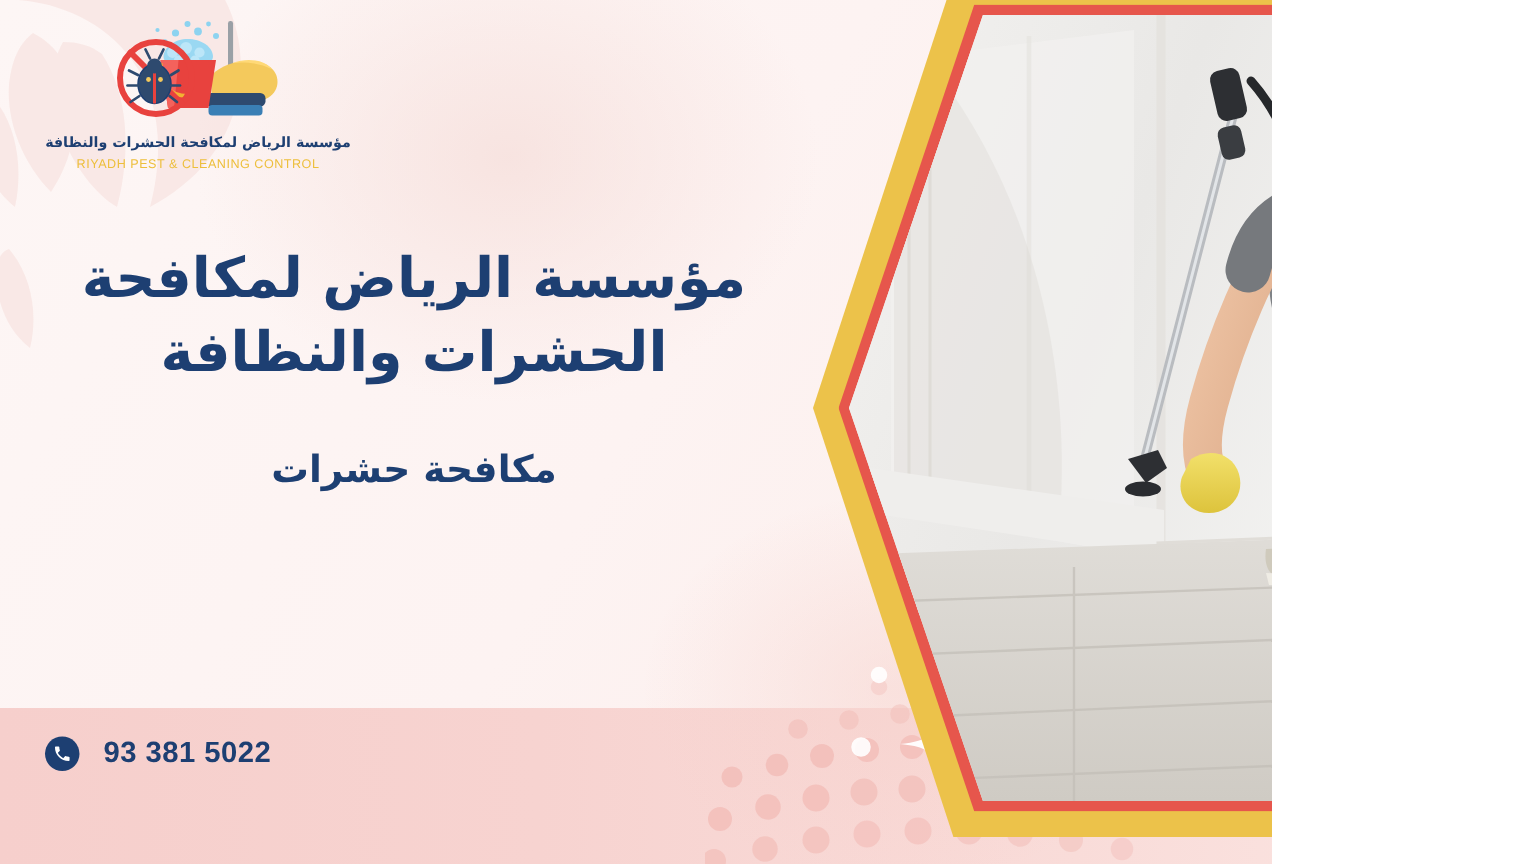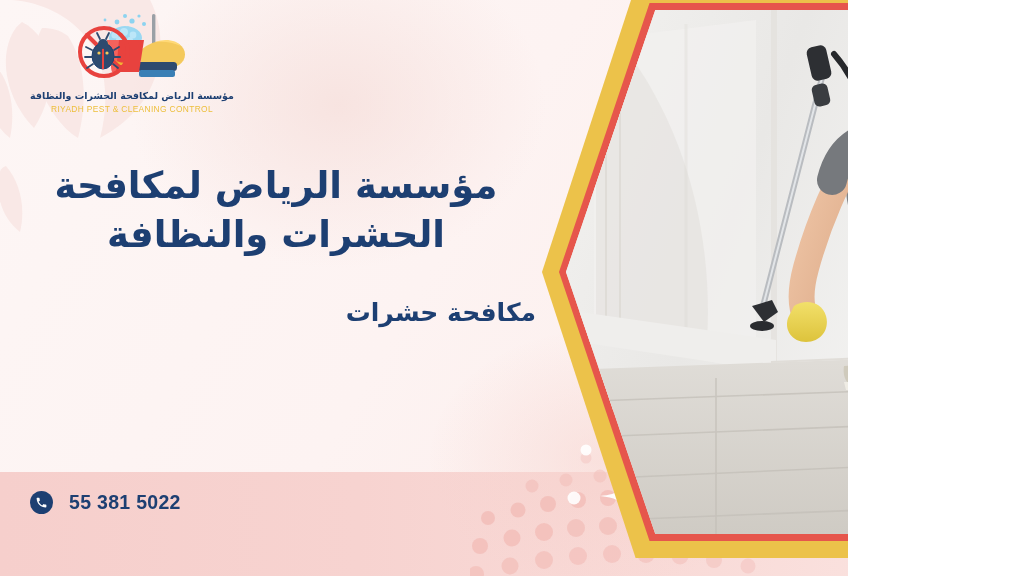--- a/index.html
+++ b/index.html
@@ -93,21 +93,21 @@
   
   .headline {
     position: absolute; left: 16px; top: 162px; width: 520px;
     text-align: center; direction: rtl;
     color: #1d3f72;
     font-size: 37px; line-height: 1.32; font-weight: 700;
     font-family: "DejaVu Sans", "Liberation Sans", sans-serif;
   }
   .subhead {
     position: absolute; left: 16px; top: 298px; width: 520px;
-    text-align: right; direction: rtl;
+    text-align: center; direction: rtl;
     color: #1d3f72;
     font-size: 25px; font-weight: 700;
     font-family: "DejaVu Sans", "Liberation Sans", sans-serif;
   }
 
   
   .contact { position: absolute; left: 30px; top: 482px; width: 420px; }
   .contact-row { display: flex; align-items: center; height: 40px; }
   .contact-icon {
     width: 23px; height: 23px; border-radius: 50%;
@@ -421,17 +421,17 @@
   <div class="headline">مؤسسة الرياض لمكافحة الحشرات والنظافة</div>
   <div class="subhead">مكافحة حشرات</div>
 
   <div class="contact">
     <div class="contact-row">
       <span class="contact-icon">
         <svg width="13" height="13" viewBox="0 0 24 24" fill="#ffffff">
           <path d="M6.6 10.8c1.4 2.8 3.8 5.1 6.6 6.6l2.2-2.2c.3-.3.7-.4 1-.2 1.2.4 2.4.6 3.6.6.6 0 1 .4 1 1V20c0 .6-.4 1-1 1C10.6 21 3 13.4 3 4c0-.6.4-1 1-1h3.4c.6 0 1 .4 1 1 0 1.3.2 2.5.6 3.6.1.4 0 .8-.2 1.1l-2.2 2.1z"></path>
         </svg>
       </span>
-      <span class="contact-text">55 381 5022</span>
+      <span class="contact-text">93 381 5022</span>
     </div>
   </div>
 
 </div>
 
 </body></html>

